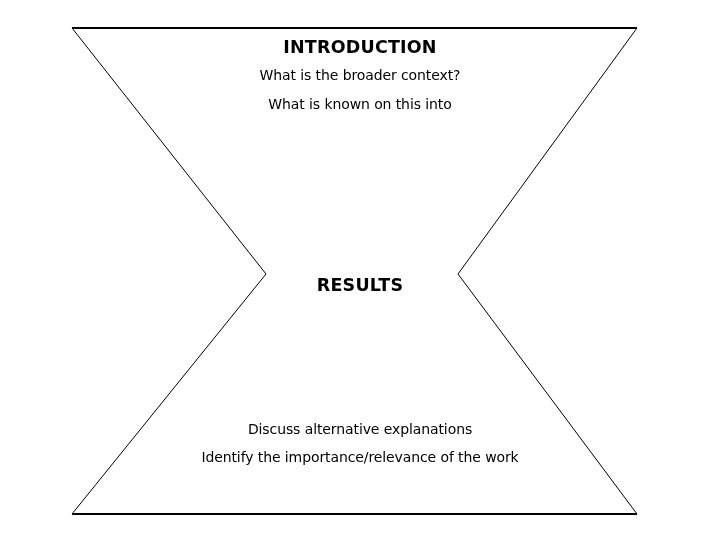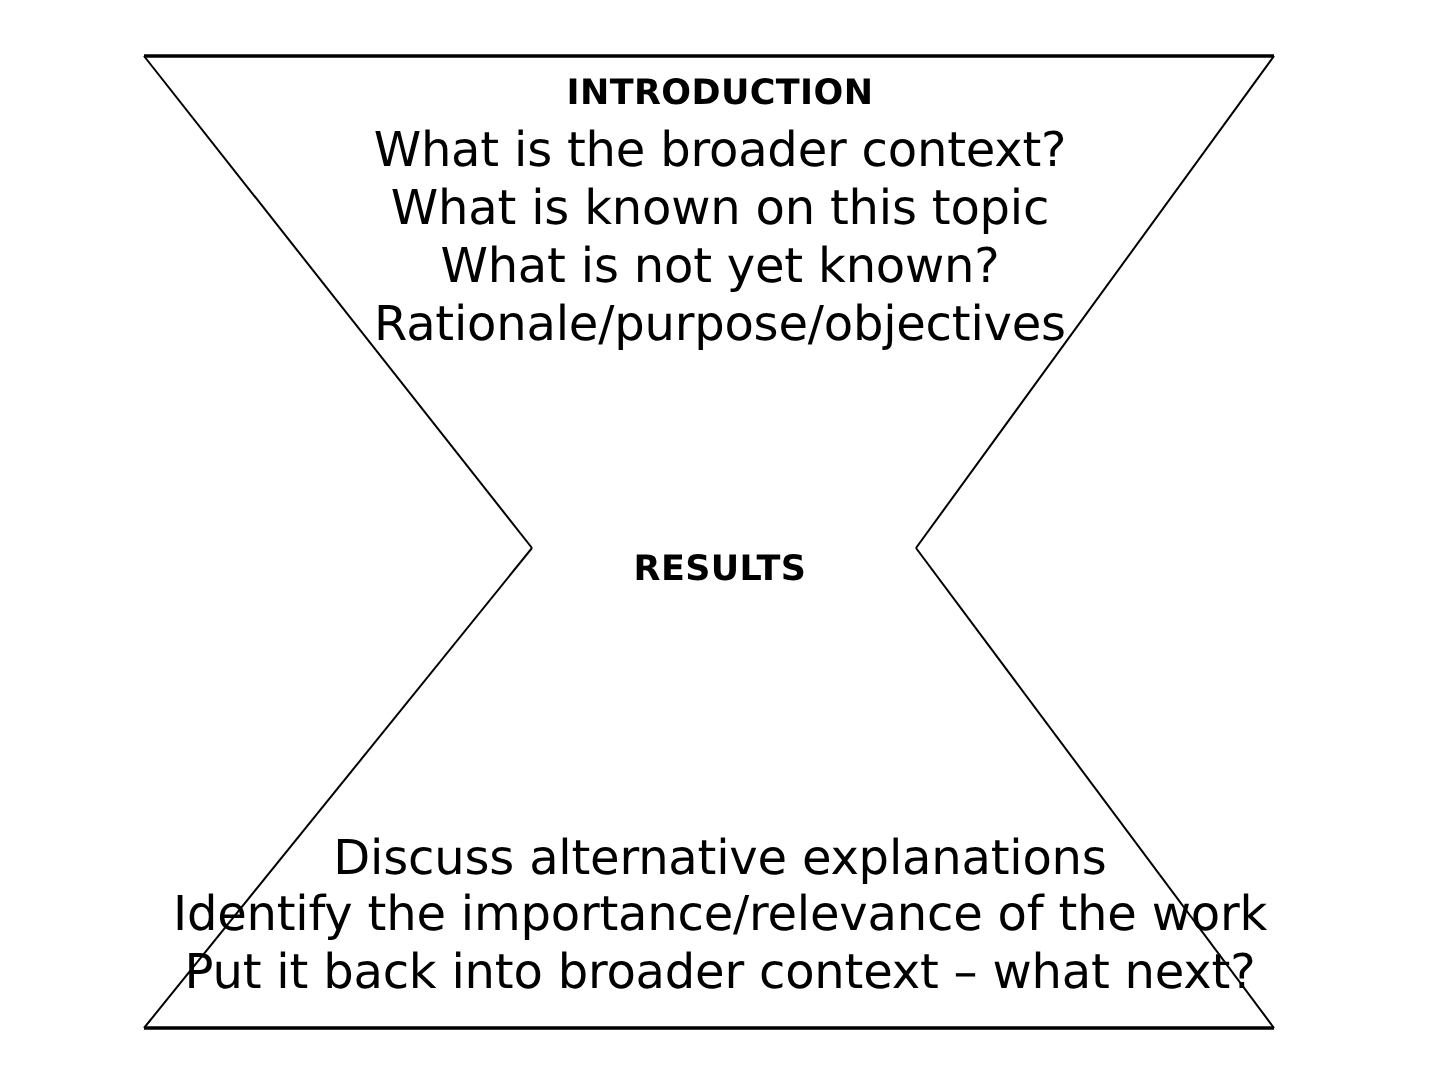--- a/index.html
+++ b/index.html
@@ -43,21 +43,21 @@
     white-space: nowrap;
     font-family: "DejaVu Sans", "Liberation Sans", sans-serif;
   }
   .heading {
     font-weight: bold;
     font-size: 17.5px;
     letter-spacing: 0.2px;
   }
   .body-line {
     font-weight: normal;
-    font-size: 24px;
+    font-size: 14px;
     letter-spacing: -0.1px;
   }
 </style>
 </head>
 <body>
 
 <div id="slide">
 
   <svg id="hourglass-svg" viewBox="0 0 720 540" xmlns="http://www.w3.org/2000/svg">
 
@@ -67,25 +67,22 @@
 
     <line x1="266" y1="274" x2="72" y2="514" stroke="#000000" stroke-width="1.0"></line>
     <line x1="458" y1="274" x2="637" y2="514" stroke="#000000" stroke-width="1.0"></line>
     <line x1="72" y1="514" x2="637" y2="514" stroke="#000000" stroke-width="1.8" stroke-linecap="butt"></line>
   </svg>
 
   <div id="text-layer">
 
     <div class="txt-line heading" style="top:33px">INTRODUCTION</div>
     <div class="txt-line body-line" style="top:61px">What is the broader context?</div>
-    <div class="txt-line body-line" style="top:90px">What is known on this topic</div>
-    <div class="txt-line body-line" style="top:119px">What is not yet known?</div>
-    <div class="txt-line body-line" style="top:148px">Rationale/purpose/objectives</div>
+    <div class="txt-line body-line" style="top:90px">What is known on this into</div>
 
 
     <div class="txt-line heading" style="top:271px">RESULTS</div>
 
     <div class="txt-line body-line" style="top:415px">Discuss alternative explanations</div>
     <div class="txt-line body-line" style="top:443px">Identify the importance/relevance of the work</div>
-    <div class="txt-line body-line" style="top:472px">Put it back into broader context – what next?</div>
 
   </div>
 </div>
 
 </body></html>

